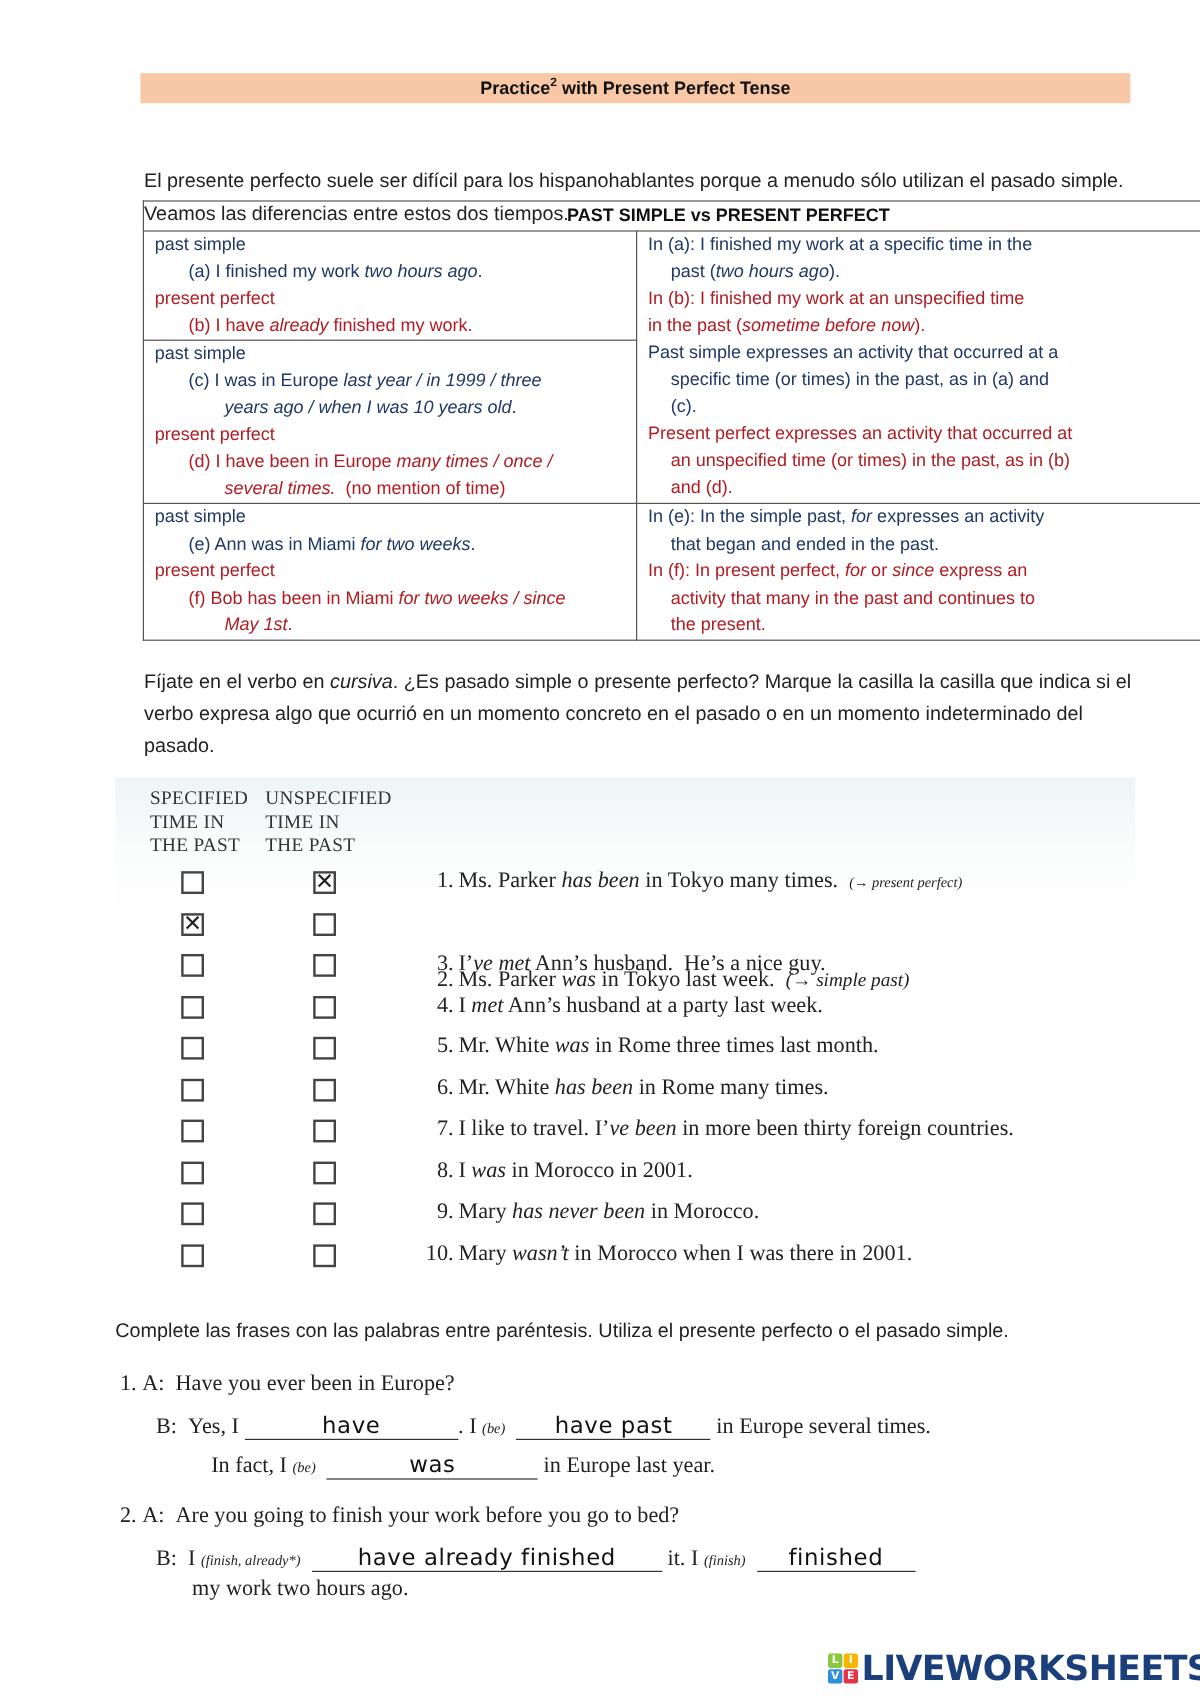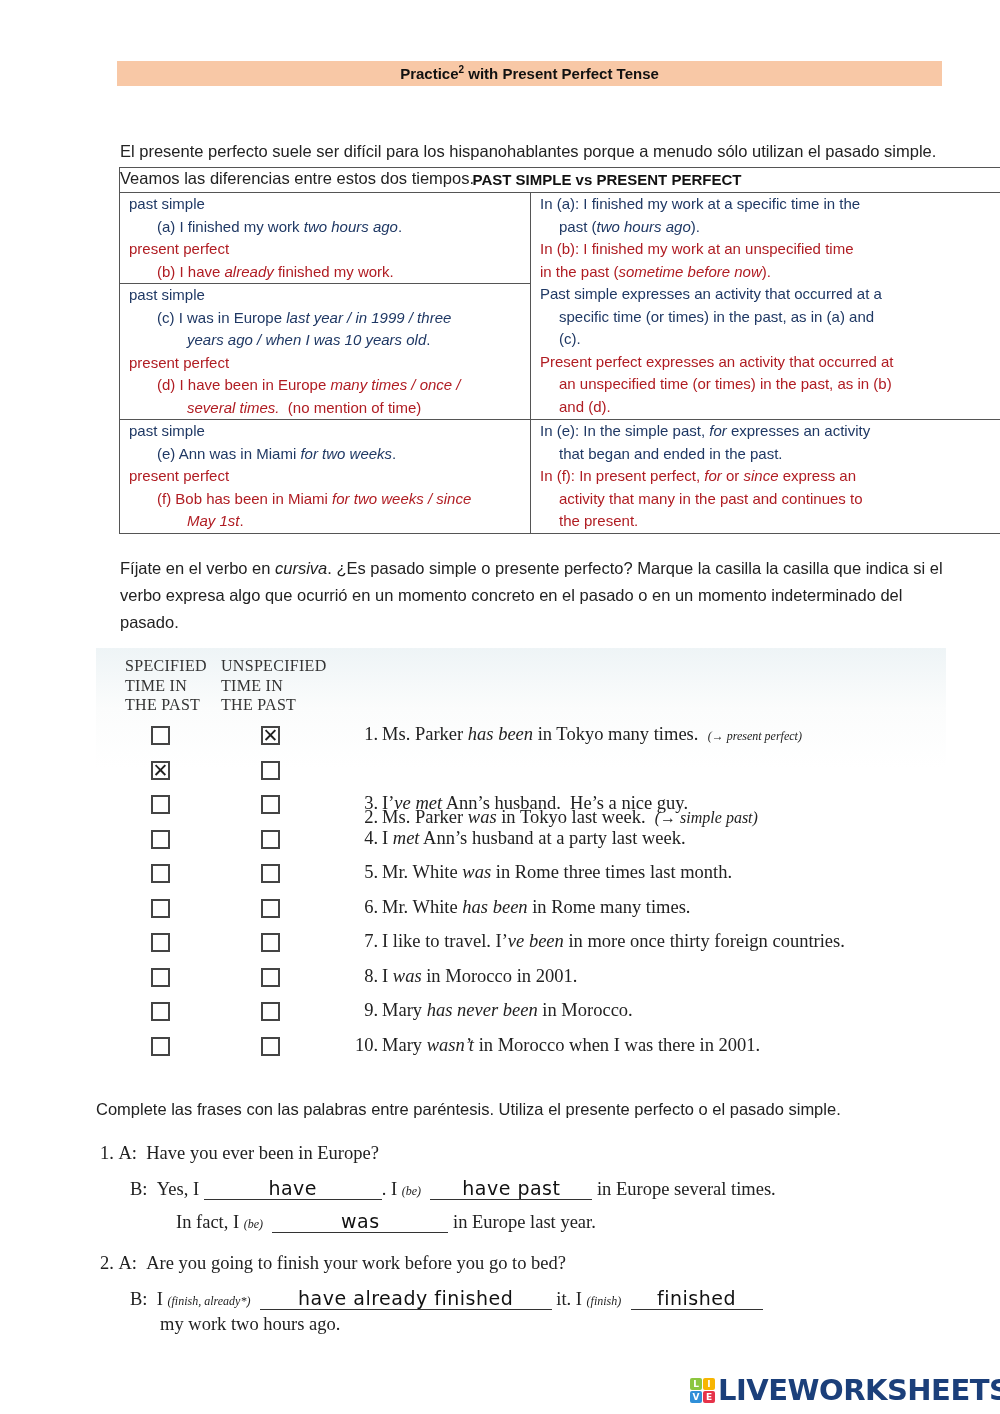--- a/index.html
+++ b/index.html
@@ -199,21 +199,21 @@
     <div class="chk" style="left: 261px; top: 829.5px;"></div>
     <div class="item" style="top: 827.5px;"><span class="num">4.</span><span>I </span><i>met</i><span style="white-space:pre"> Ann’s husband at a party last week.</span><i style="font-size:16px"></i></div>
     <div class="chk" style="left: 151px; top: 864px;"></div>
     <div class="chk" style="left: 261px; top: 864px;"></div>
     <div class="item" style="top: 862px;"><span class="num">5.</span><span>Mr. White </span><i>was</i><span style="white-space:pre"> in Rome three times last month.</span><i style="font-size:16px"></i></div>
     <div class="chk" style="left: 151px; top: 898.5px;"></div>
     <div class="chk" style="left: 261px; top: 898.5px;"></div>
     <div class="item" style="top: 896.5px;"><span class="num">6.</span><span>Mr. White </span><i>has been</i><span style="white-space:pre"> in Rome many times.</span><i style="font-size:16px"></i></div>
     <div class="chk" style="left: 151px; top: 933px;"></div>
     <div class="chk" style="left: 261px; top: 933px;"></div>
-    <div class="item" style="top: 931px;"><span class="num">7.</span><span>I like to travel.  I’</span><i>ve been</i><span style="white-space:pre"> in more once thirty foreign countries.</span><i style="font-size:16px"></i></div>
+    <div class="item" style="top: 931px;"><span class="num">7.</span><span>I like to travel.  I’</span><i>ve been</i><span style="white-space:pre"> in more been thirty foreign countries.</span><i style="font-size:16px"></i></div>
     <div class="chk" style="left: 151px; top: 967.5px;"></div>
     <div class="chk" style="left: 261px; top: 967.5px;"></div>
     <div class="item" style="top: 965.5px;"><span class="num">8.</span><span>I </span><i>was</i><span style="white-space:pre"> in Morocco in 2001.</span><i style="font-size:16px"></i></div>
     <div class="chk" style="left: 151px; top: 1002px;"></div>
     <div class="chk" style="left: 261px; top: 1002px;"></div>
     <div class="item" style="top: 1000px;"><span class="num">9.</span><span>Mary </span><i>has never been</i><span style="white-space:pre"> in Morocco.</span><i style="font-size:16px"></i></div>
     <div class="chk" style="left: 151px; top: 1036.5px;"></div>
     <div class="chk" style="left: 261px; top: 1036.5px;"></div>
     <div class="item" style="top: 1034.5px;"><span class="num">10.</span><span>Mary </span><i>wasn’t</i><span style="white-space:pre"> in Morocco when I was there in 2001.</span><i style="font-size:16px"></i></div>
   </div>

